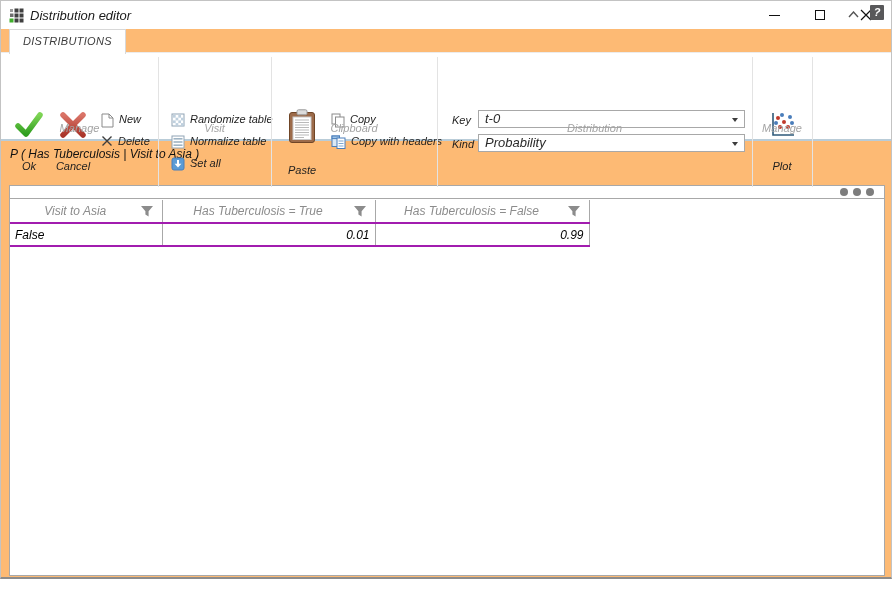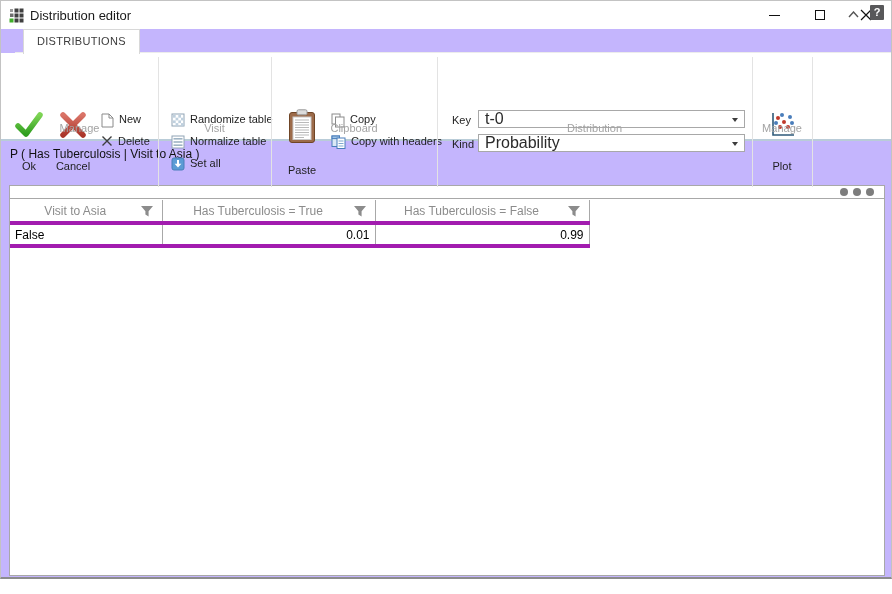--- a/index.html
+++ b/index.html
@@ -1,31 +1,31 @@
 <!DOCTYPE html>
 <html><head>
 <meta charset="utf-8">
 <style>
   * { box-sizing: border-box; margin: 0; padding: 0; }
   html,body { width:892px; height:594px; background:#fff; overflow:hidden;
               font-family:"Liberation Sans", sans-serif; }
   .window { position:absolute; left:0; top:0; width:892px; height:579px;
-            background:#c4b5fd; border:1px solid #c3c3c3; border-bottom:2px solid #8c8c8c; }
+            background:#fdba74; border:1px solid #c3c3c3; border-bottom:2px solid #8c8c8c;font-style:italic; }
 
   
   .titlebar { position:absolute; left:0; top:0; right:0; height:28px; background:#fff; }
   .app-icon { position:absolute; left:7px; top:6px; width:16px; height:16px; }
   .title-text { position:absolute; left:29px; top:7px; font-size:13px; color:#1a1a1a; }
   .win-btns { position:absolute; right:2px; top:0; height:28px; display:flex; }
   .win-btn { width:46px; height:28px; display:flex; align-items:center; justify-content:center; }
   .min-glyph { width:11px; border-top:1px solid #111; }
   .max-glyph { width:10px; height:10px; border:1px solid #111; }
 
   
-  .tabstrip { position:absolute; left:0; top:28px; right:0; height:24px; border-bottom:1px solid #ececec;margin-left:14px; }
+  .tabstrip { position:absolute; left:0; top:28px; right:0; height:24px; border-bottom:1px solid #ececec; }
   .tab { position:absolute; left:8px; top:0; height:25px; padding:0 13px; background:#fff;
          border:1px solid #d8d8d8; border-bottom:none; z-index:3;
          font-size:11px; color:#3c3c3c; letter-spacing:.3px; line-height:23px; }
   .ribbon-collapse { position:absolute; right:30px; top:6px; width:16px; height:14px;
                      display:flex; align-items:center; justify-content:center; }
   .help-btn { position:absolute; right:7px; top:4px; width:14px; height:15px; background:#58585a;
               color:#fff; font-size:11px; font-weight:bold; text-align:center; line-height:15px;
               border-radius:1px; }
 
   
@@ -33,36 +33,36 @@
             border-bottom:2px solid #b9ccd8; z-index:1; }
   .sep { position:absolute; top:3px; height:132px; width:1px; background:#e3e3e3; top:4px; height:130px; }
   .grouplabel { position:absolute; bottom:5px; font-size:11px; color:#a3a3a3; text-align:center; }
   .bigbtn { position:absolute; display:flex; flex-direction:column; align-items:center;
             font-size:11px; color:#1e1e1e; cursor:default; }
   .bigbtn .lbl { margin-top:20px; }
   .smallbtn { position:absolute; display:flex; align-items:flex-start; gap:5px; height:16px;
               font-size:11px; color:#1e1e1e; cursor:default; }
   .field-label { position:absolute; font-size:11px; color:#1e1e1e; }
   .combo { position:absolute; width:267px; height:18px; border:1px solid #a8a8a8; background:#fff;
-           font-size:16px; color:#2a2a2a; line-height:16px; padding-left:6px; }
+           font-size:13px; color:#2a2a2a; line-height:16px; padding-left:6px; }
   .combo .caret { position:absolute; right:6px; top:7px; width:0; height:0;
                   border-left:3.5px solid transparent; border-right:3.5px solid transparent;
                   border-top:4px solid #3c3c3c; }
 
   
   .caption { position:absolute; left:9px; top:146px; font-size:12px; color:#111; }
   .panel { position:absolute; left:8px; top:184px; width:876px; height:391px;
            border:1px solid #a8a8a8; background:#fff; }
   .panel-strip { position:relative; height:13px; border-bottom:1px solid #a8a8a8; }
   .dots { position:absolute; right:10px; top:2px; display:flex; gap:5px; }
   .dot { width:8px; height:8px; border-radius:50%; background:#7d7d7d; }
 
   table.dist { position:absolute; left:0; top:14px; border-collapse:collapse; table-layout:fixed; }
   table.dist col.c0 { width:152px; } table.dist col.c1 { width:213px; } table.dist col.c2 { width:214px; }
-  table.dist th, table.dist td { border-right:1px solid #a8a8a8; border-bottom:4px solid #a21caf;
+  table.dist th, table.dist td { border-right:1px solid #a8a8a8; border-bottom:2px solid #a21caf;
            height:23px; font-size:12px; background:#fff; padding:0 5px; font-weight:normal; }
   table.dist th { color:#8c8c8c; text-align:center; position:relative; padding-right:26px; }
   table.dist th .funnel { position:absolute; right:8px; top:5px; }
   td.statecell { text-align:left; color:#000; }
   td.valcell { text-align:right; color:#000; padding-right:4px; }
 
   svg { display:block; }
 </style>
 </head>
 <body>

